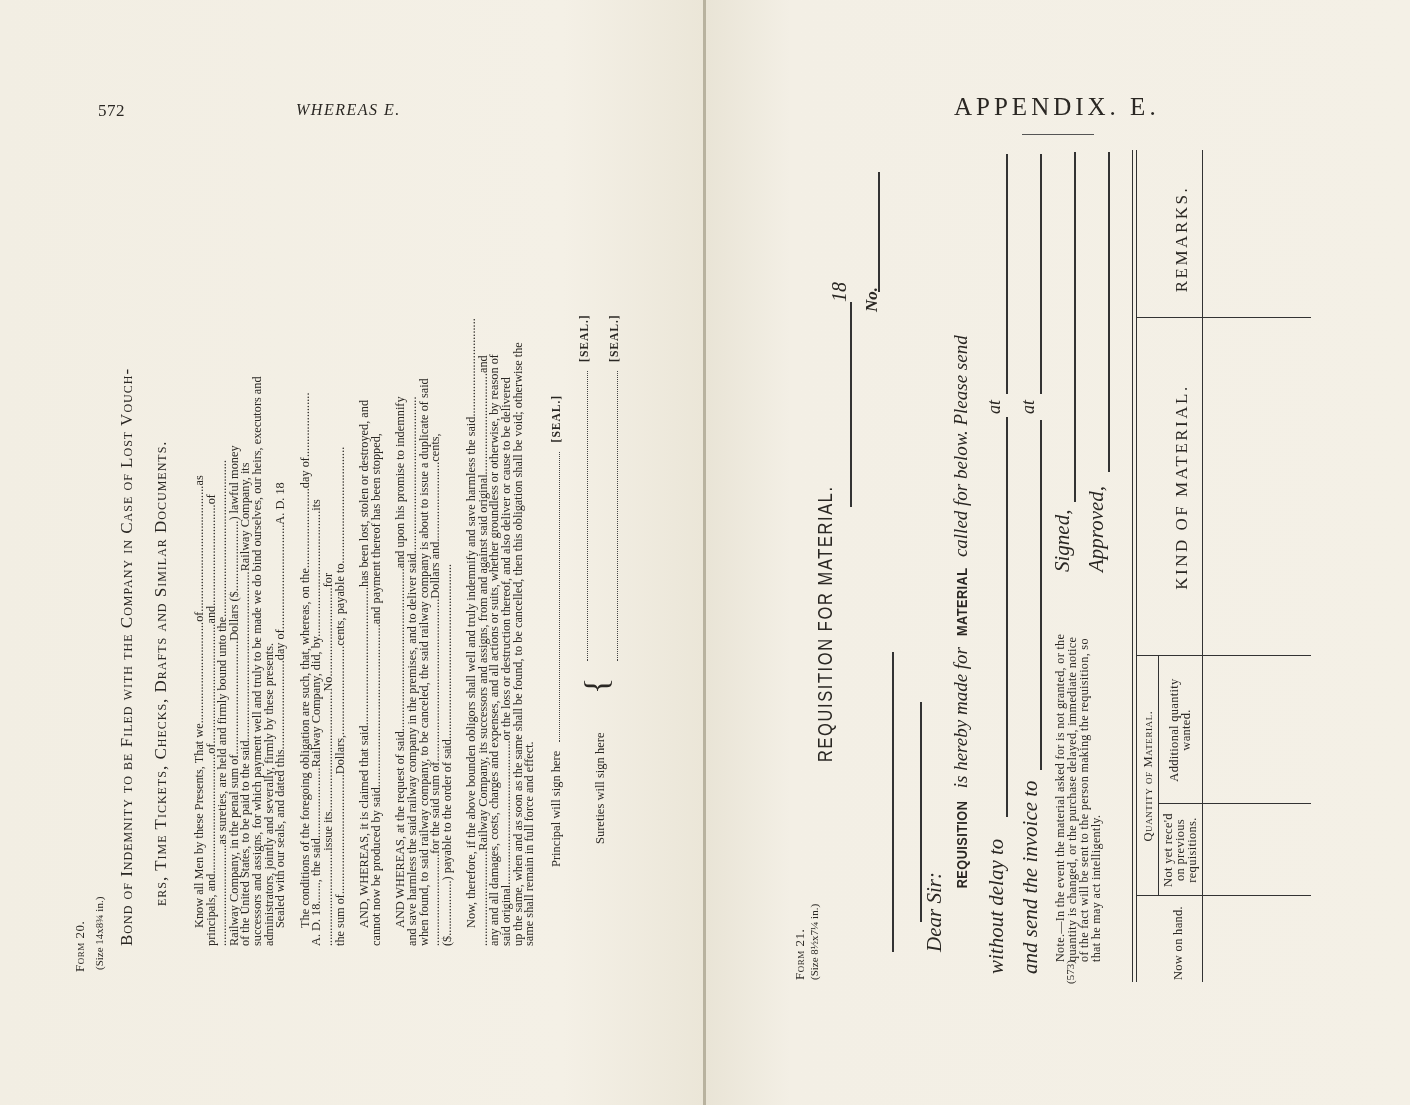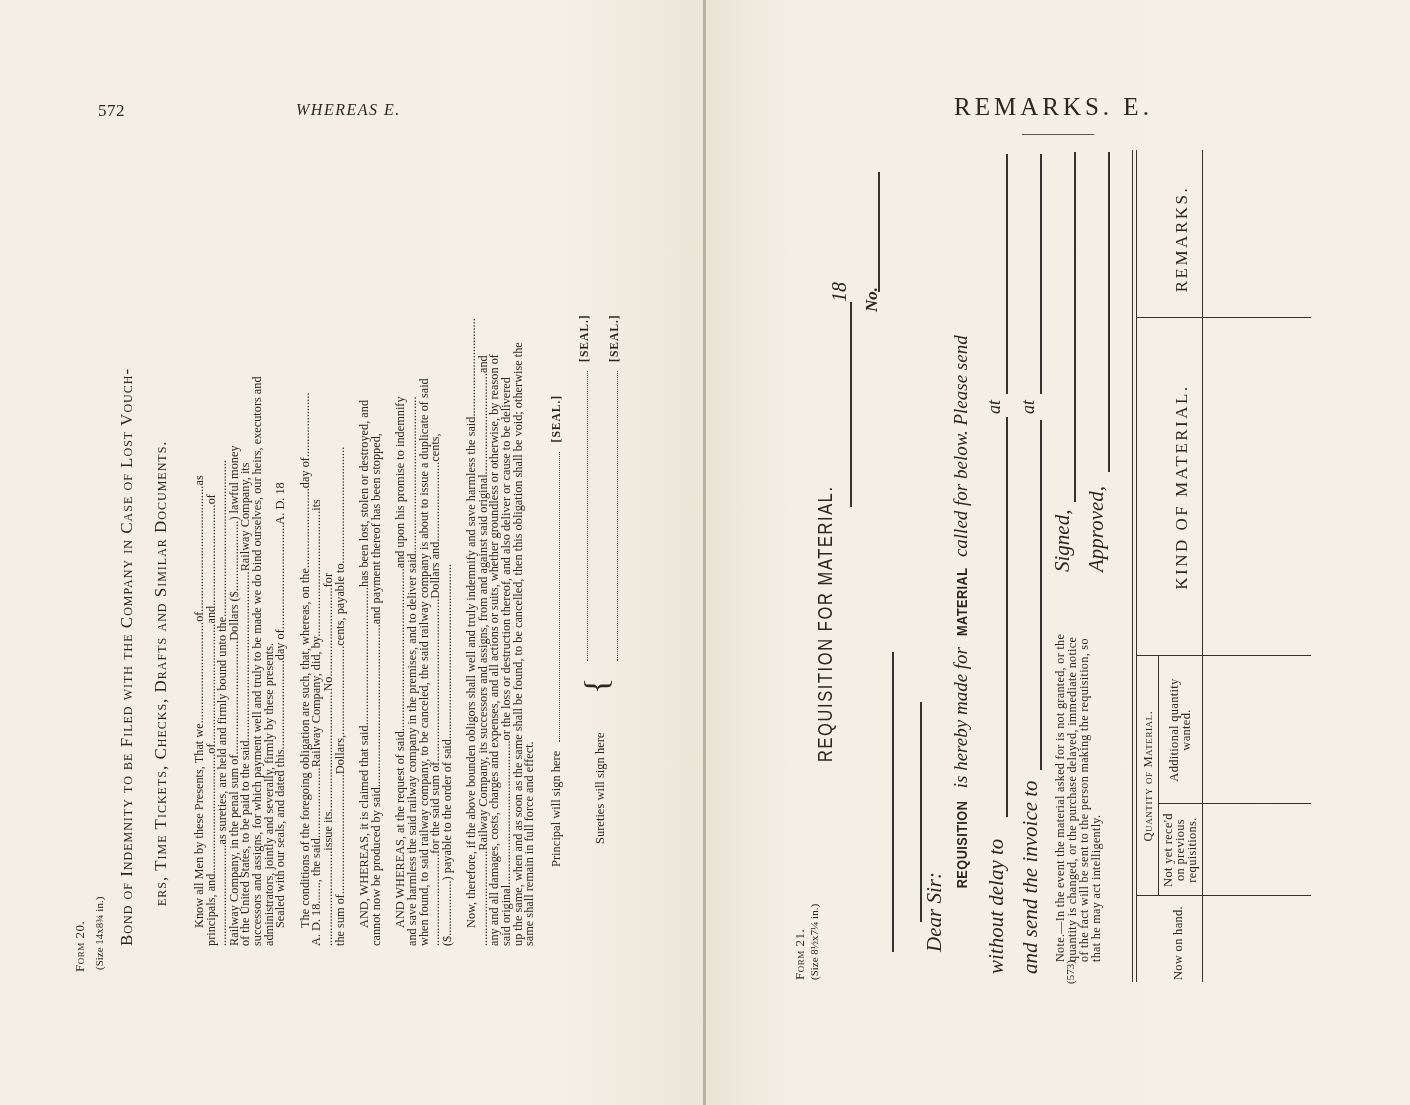--- a/index.html
+++ b/index.html
@@ -131,21 +131,21 @@
         <span class="dots"></span>
         <span class="seal">[SEAL.]</span>
       </div>
     </div>
   </div>
 </div>
 
 <div class="gutter"></div>
 
 <div class="page right">
-  <div class="running-head right-appendix">REMARKS. E.</div>
+  <div class="running-head right-appendix">APPENDIX. E.</div>
   <div class="right-appendix-rule"></div>
 
   <div class="rot right-rot">
     <div class="r-form">Form 21.</div>
     <div class="r-size">(Size 8½x7¼ in.)</div>
     <div class="r-title">REQUISITION FOR MATERIAL.</div>
 
     <div class="r-line" style="left:485px; top:58px; width:205px;"></div>
     <div class="r-18">18</div>
     <div class="r-no">No.</div>

